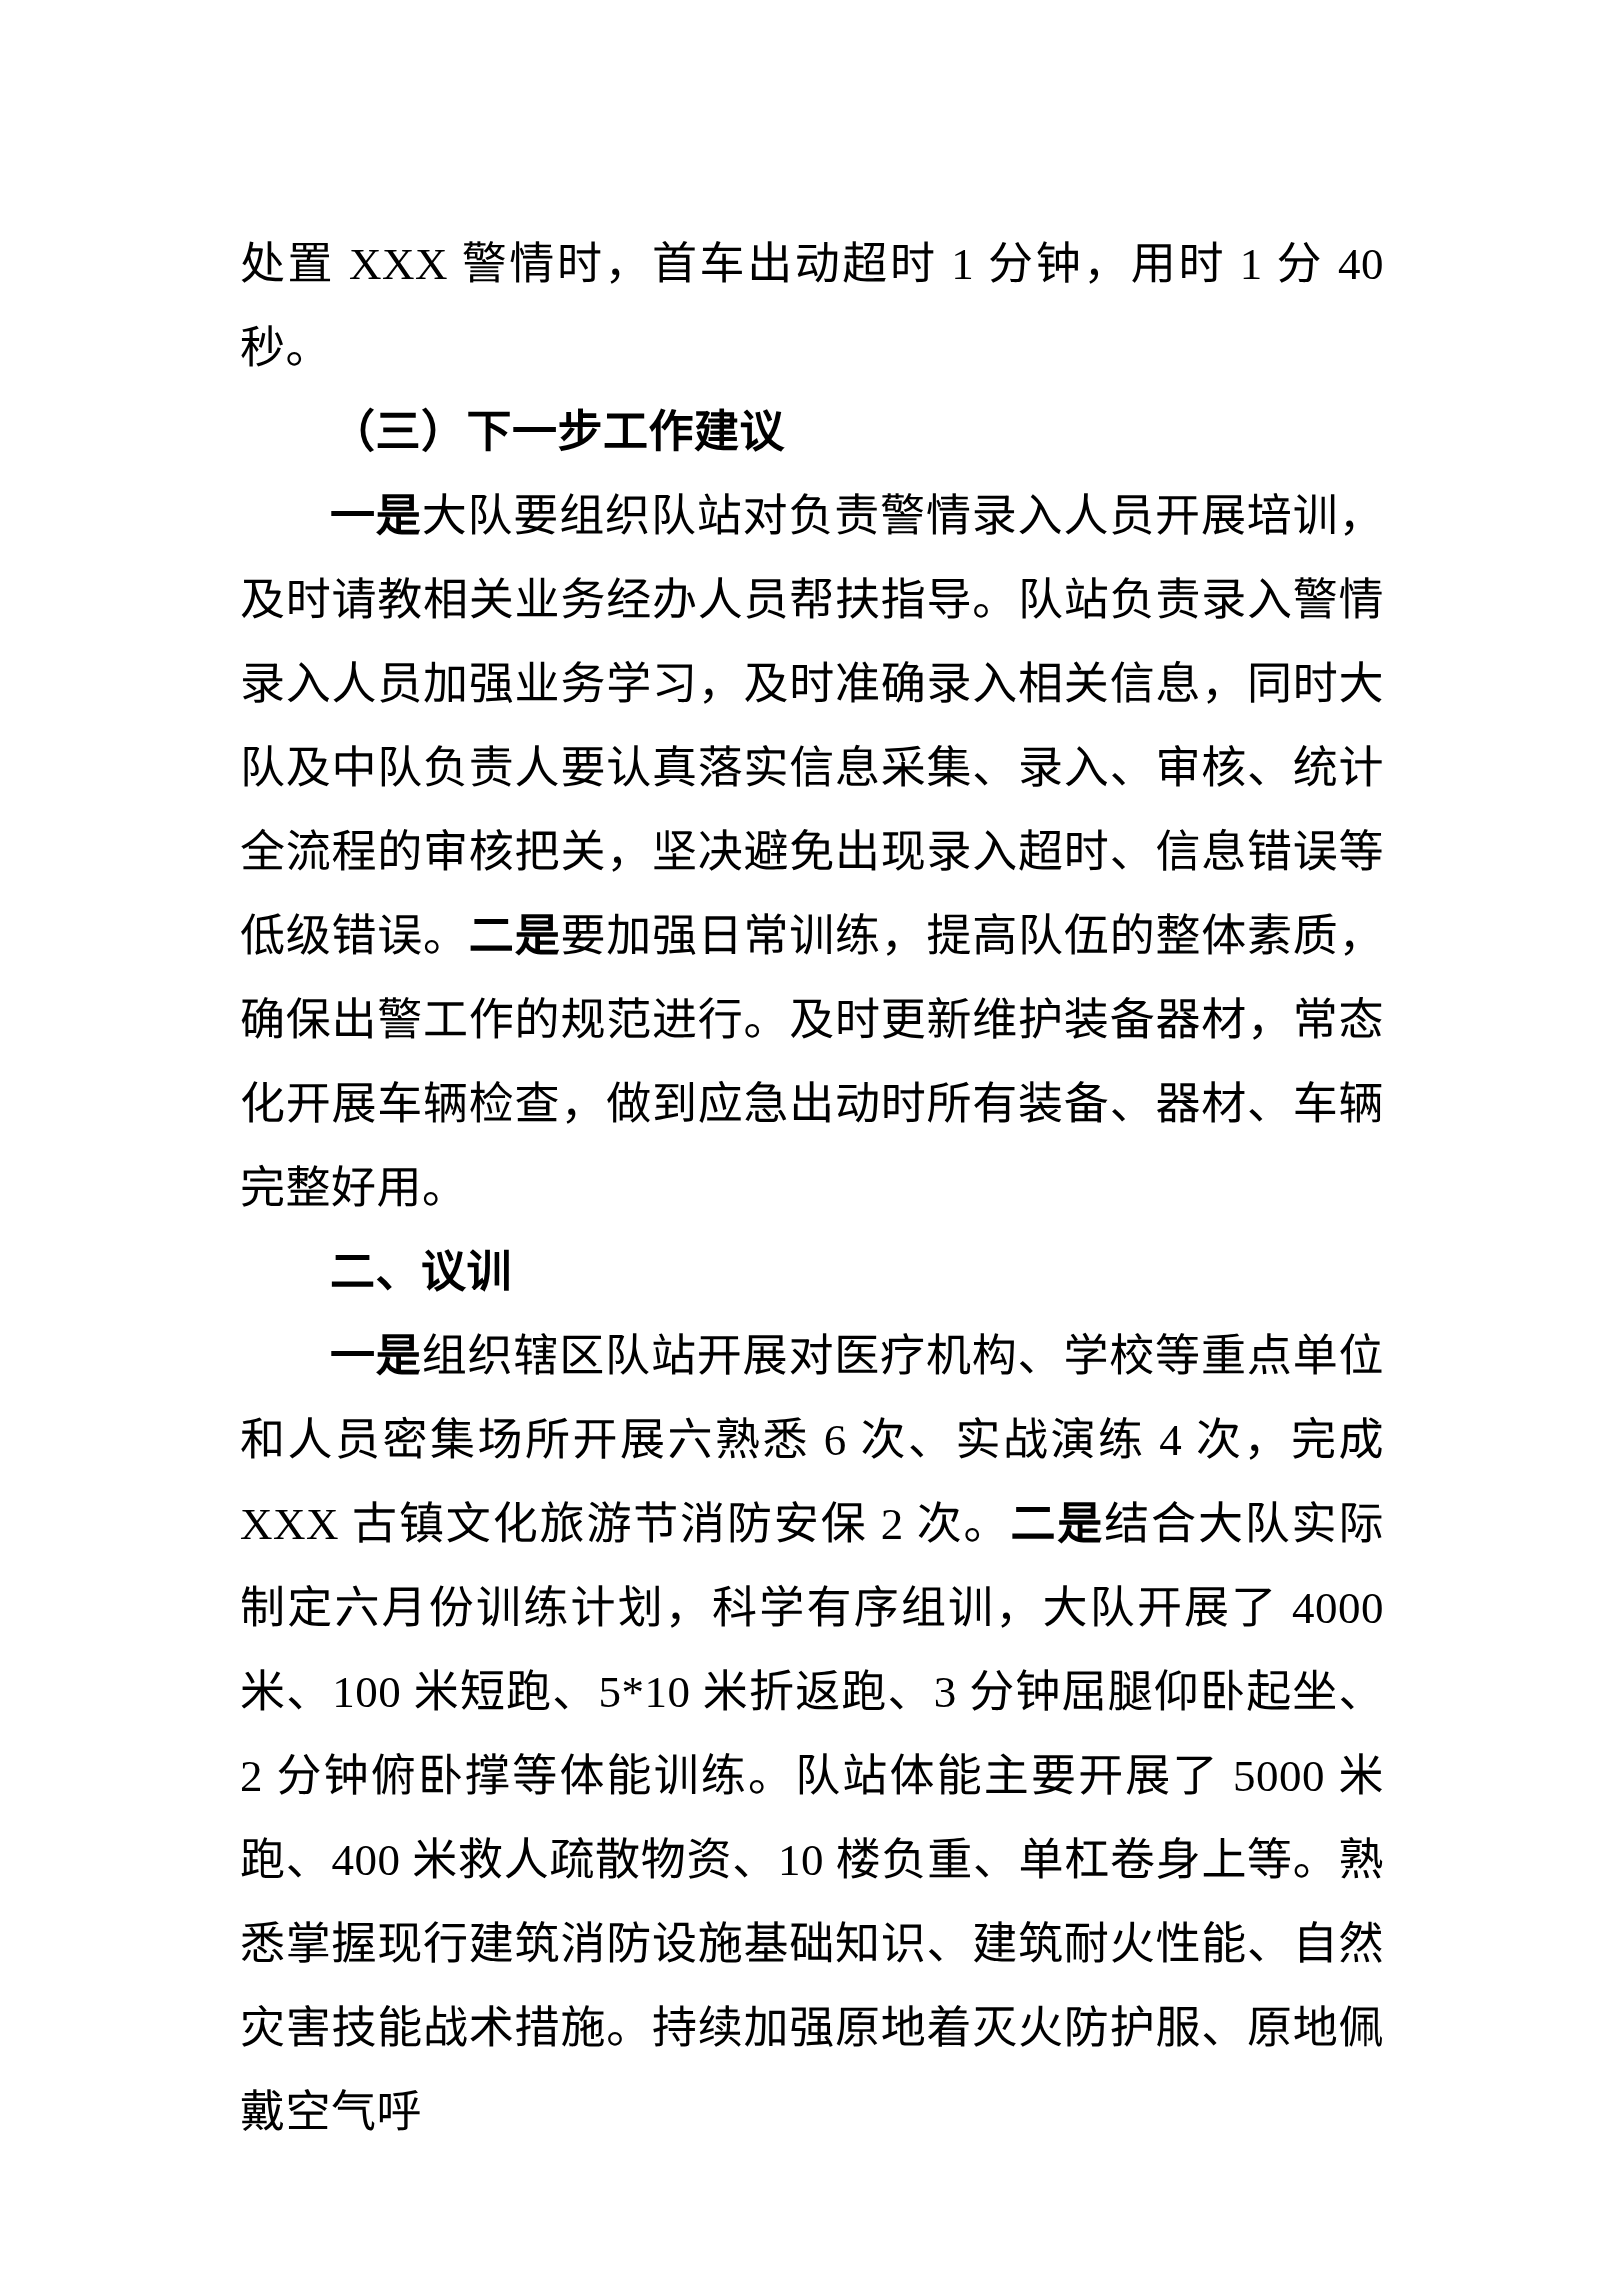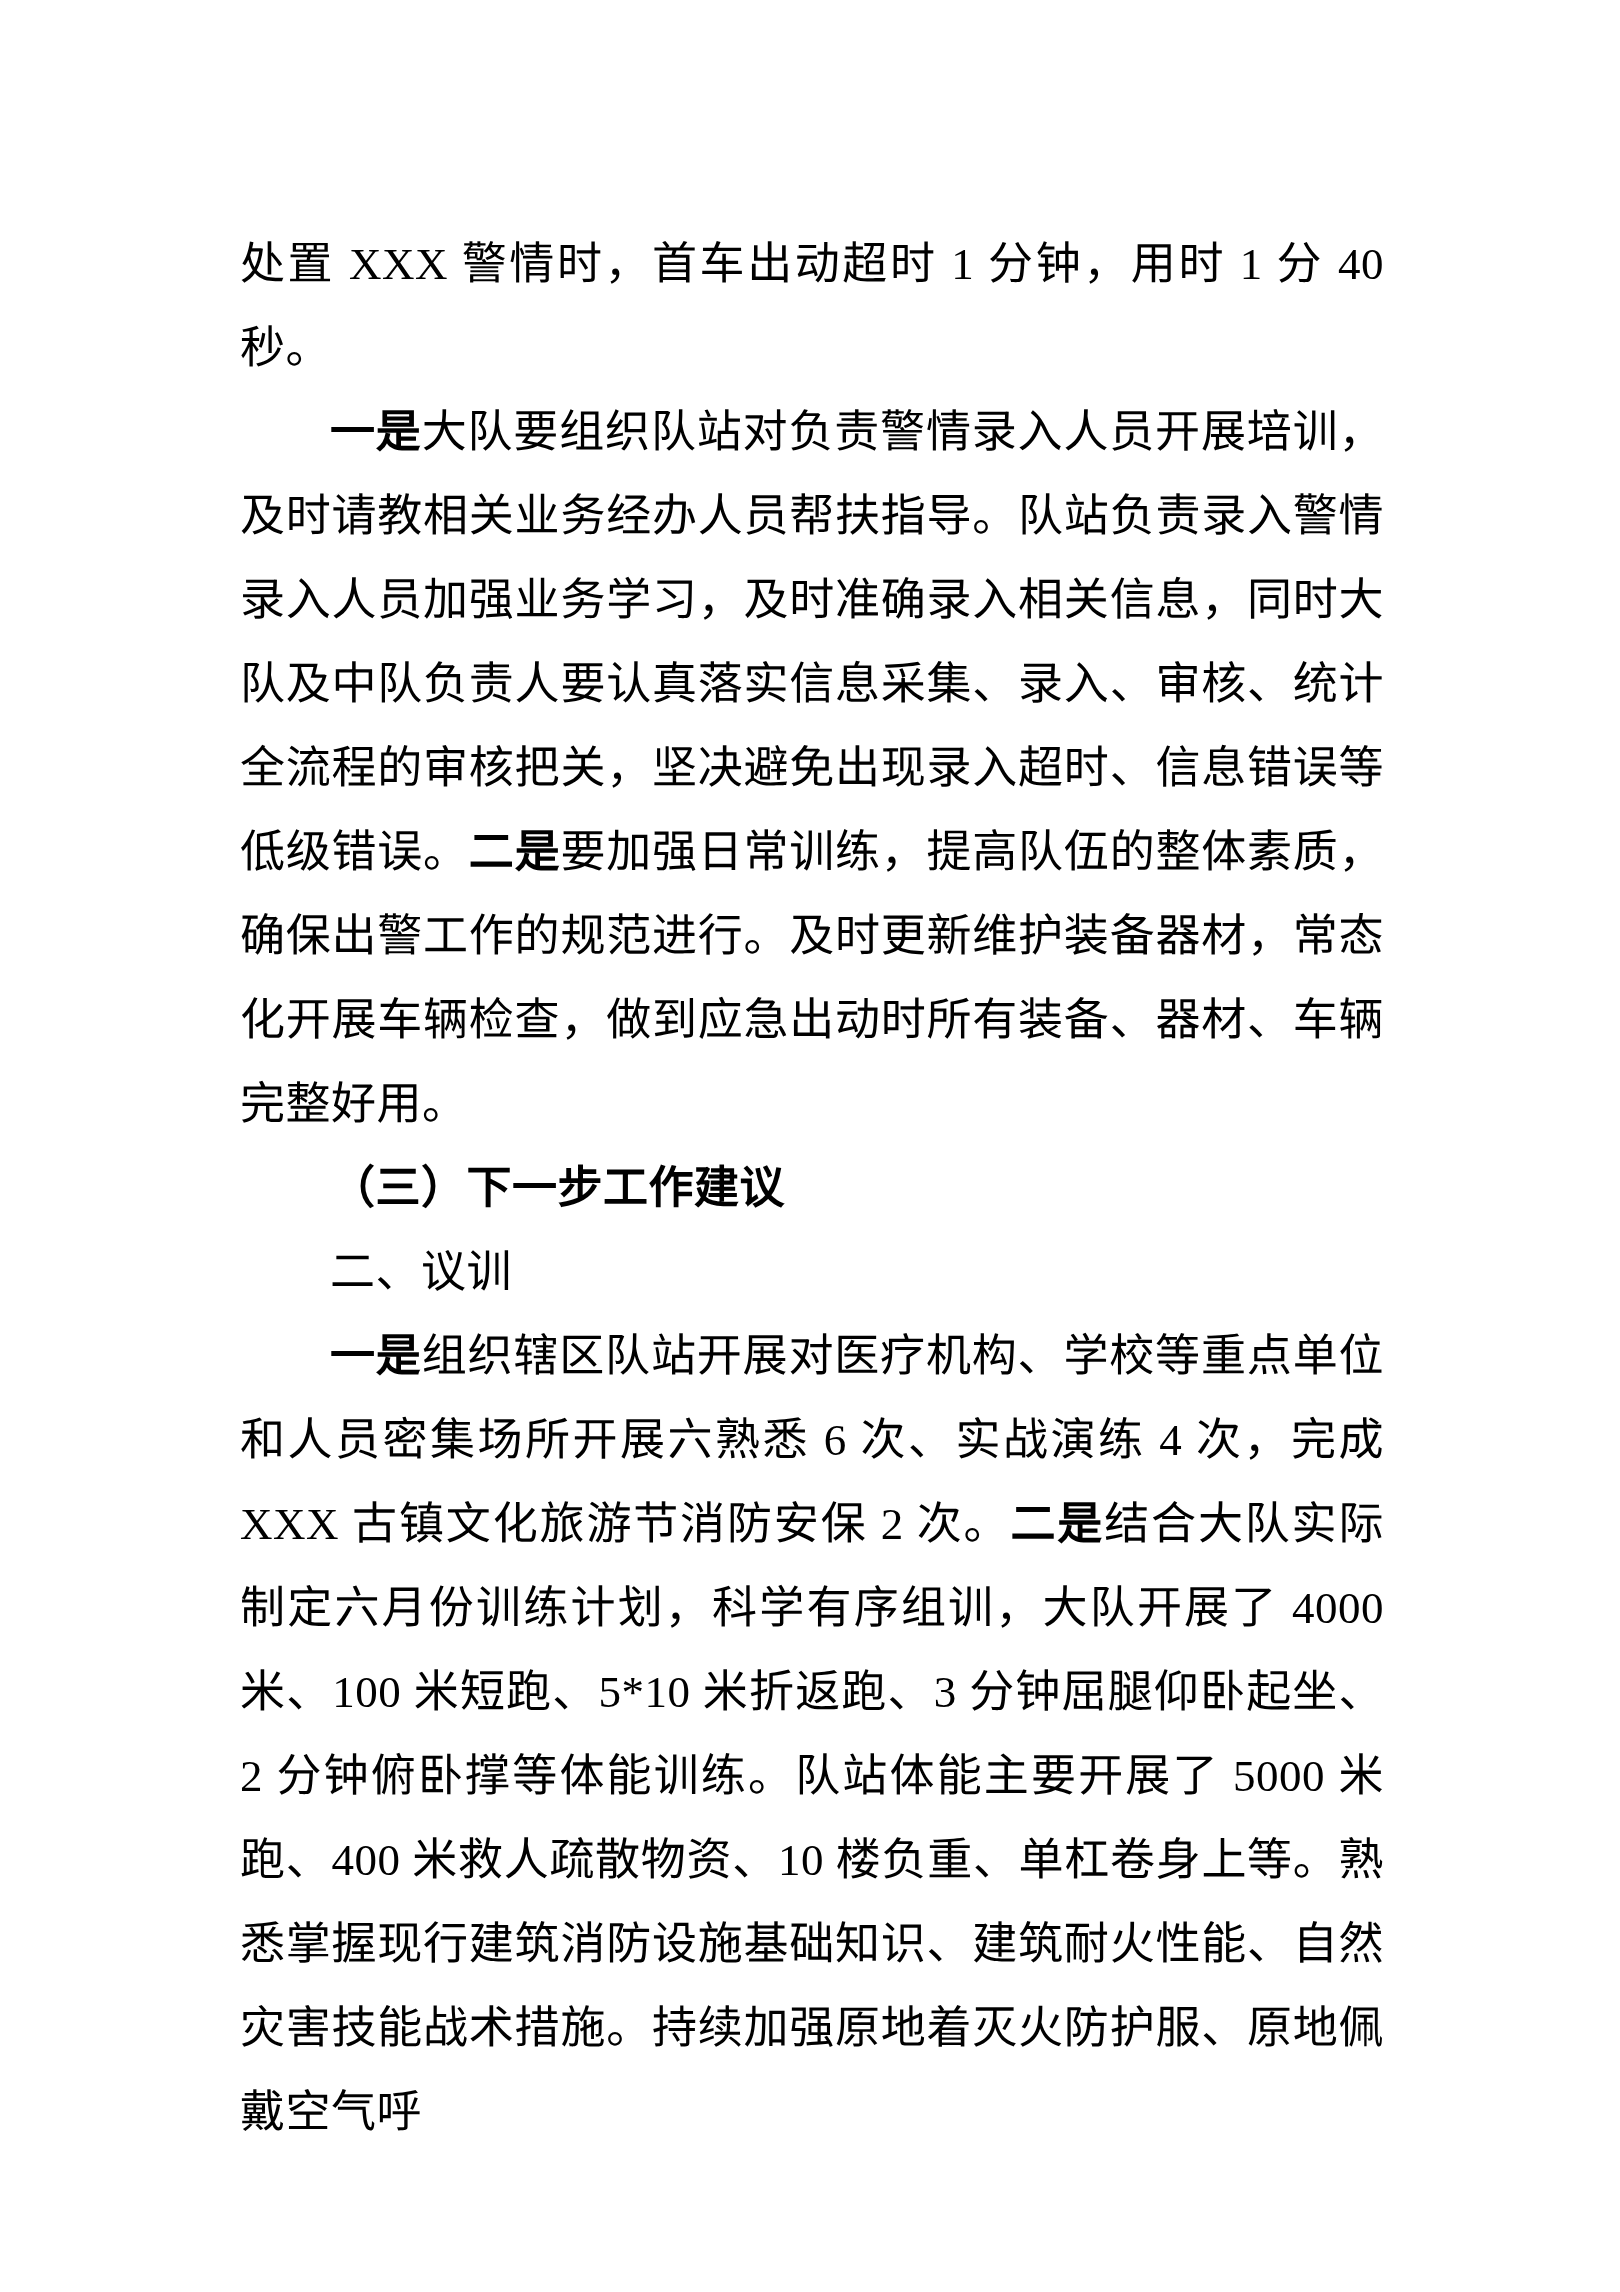--- a/index.html
+++ b/index.html
@@ -37,28 +37,28 @@
   p.no-indent {
     text-indent: 0;
   }
   
   p.heading3,
   span.bold {
     font-weight: bold;
     font-family: "Liberation Sans", "DejaVu Sans", sans-serif;
   }
   p.section {
-    font-weight: normal;
+    font-weight: bold;
   }
 </style>
 </head>
 <body>
 
 <div class="page">
   <div class="textblock" id="doc">
       <p class="block body-continuation no-indent"><span>处置 XXX 警情时，首车出动超时 1 分钟，用时 1 分 40 秒。</span></p>
+      <p class="block heading3 indent"><span class="bold">（三）下一步工作建议</span></p>
       <p class="block paragraph indent"><span class="bold">一是</span><span>大队要组织队站对负责警情录入人员开展培训，及时请教相关业务经办人员帮扶指导。队站负责录入警情录入人员加强业务学习，及时准确录入相关信息，同时大队及中队负责人要认真落实信息采集、录入、审核、统计全流程的审核把关，坚决避免出现录入超时、信息错误等低级错误。</span><span class="bold">二是</span><span>要加强日常训练，提高队伍的整体素质，确保出警工作的规范进行。及时更新维护装备器材，常态化开展车辆检查，做到应急出动时所有装备、器材、车辆完整好用。</span></p>
-      <p class="block heading3 indent"><span class="bold">（三）下一步工作建议</span></p>
       <p class="block section indent"><span>二、议训</span></p>
       <p class="block paragraph indent"><span class="bold">一是</span><span>组织辖区队站开展对医疗机构、学校等重点单位和人员密集场所开展六熟悉 6 次、实战演练 4 次，完成 XXX 古镇文化旅游节消防安保 2 次。</span><span class="bold">二是</span><span>结合大队实际制定六月份训练计划，科学有序组训，大队开展了 4000 米、100 米短跑、5*10 米折返跑、3 分钟屈腿仰卧起坐、2 分钟俯卧撑等体能训练。队站体能主要开展了 5000 米跑、400 米救人疏散物资、10 楼负重、单杠卷身上等。熟悉掌握现行建筑消防设施基础知识、建筑耐火性能、自然灾害技能战术措施。持续加强原地着灭火防护服、原地佩戴空气呼</span></p>
     </div>
 </div>
 
 
 </body></html>

